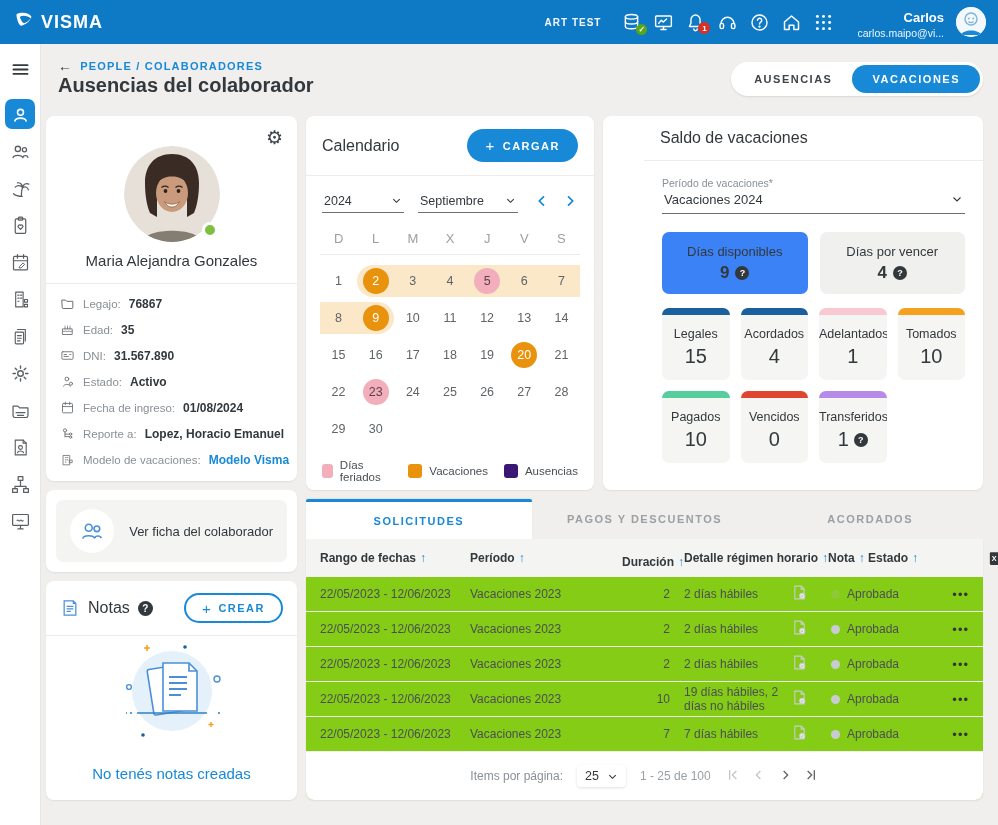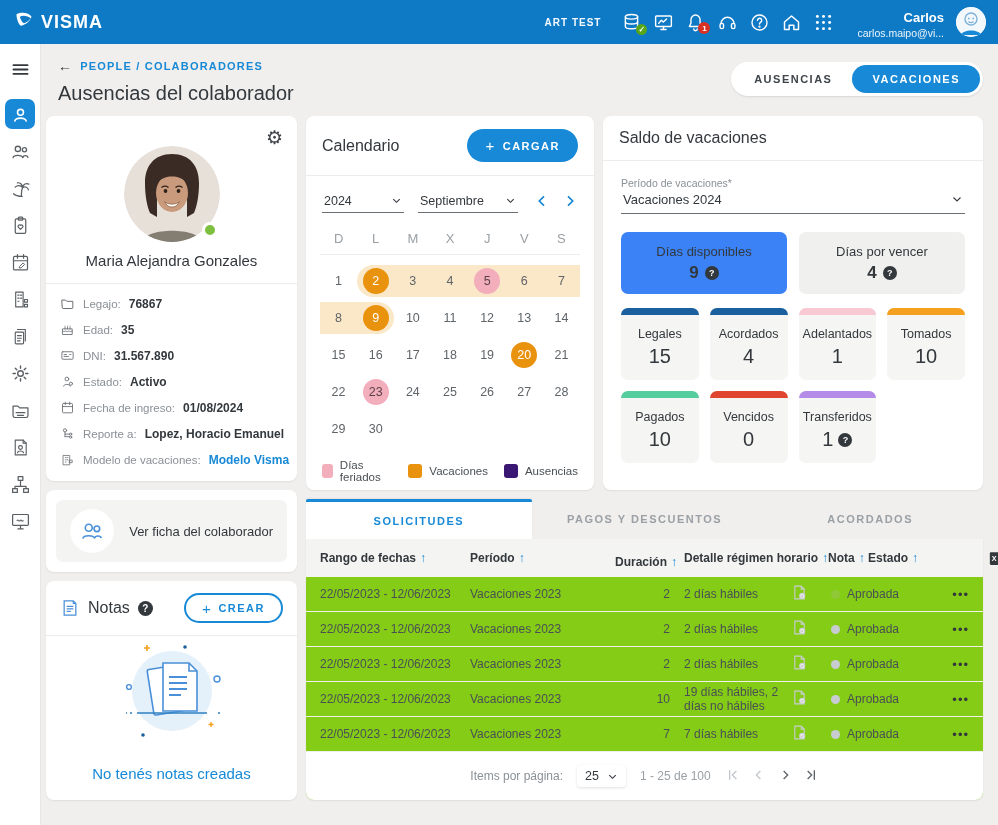--- a/index.html
+++ b/index.html
@@ -37,21 +37,21 @@
   .sb-item.menu { color:#33383D; margin-bottom:8px; }
   .sb-item.active { background:#1789D6; color:#fff; width:30px; height:30px; }
 
   .main { flex:1; padding:8px 15px 0 5px; overflow:hidden; }
 
   
   .page-header { position:relative; margin:6px 0 10px 12px; height:48px; }
   .breadcrumb { display:flex; align-items:center; gap:7px; font-size:11px; font-weight:700;
     letter-spacing:1.2px; color:#1789D6; }
   .bc-arrow { color:#33383D; font-size:14px; font-weight:400; }
-  .page-title { font-size:20px; font-weight:400; color:#33383D; margin-top:8px; }
+  .page-title { font-size:20px; font-weight:700; color:#33383D; margin-top:0; }
   .toggle { position:absolute; right:0; top:4px; background:#fff; border-radius:18px;
     height:34px; display:flex; align-items:center; padding:3px;
     box-shadow:0 1px 2px rgba(0,0,0,.1); }
   .toggle-seg { border:none; background:none; font-size:11px; letter-spacing:1.5px;
     color:#3F444A; padding:0 20px; height:28px; cursor:pointer; font-weight:600; }
   .toggle-seg.selected { background:#1789D6; color:#fff; border-radius:15px; }
 
   
   .content { display:grid; grid-template-columns:251px 1fr; gap:9px; }
   .col-left { display:flex; flex-direction:column; gap:9px; }
@@ -130,21 +130,21 @@
   .cal-cell.band-end { border-radius:0 16px 16px 0; }
   .day-num { width:26px; height:26px; border-radius:50%; display:flex; align-items:center;
     justify-content:center; font-size:12.5px; color:#5F6468; }
   .day-num.mark-vacation { background:#E8920E; color:#fff; }
   .day-num.mark-holiday { background:#F3AEBC; color:#5C4248; }
   .cal-legend { display:flex; gap:16px; padding:14px 16px 12px; margin-top:auto; }
   .lg-item { display:flex; align-items:center; gap:7px; font-size:11.5px; color:#4A4F54; }
   .lg-swatch { width:14px; height:14px; border-radius:3px; }
 
   
-  .saldo-card { display:flex; flex-direction:column; }
+  .saldo-card { display:flex; flex-direction:column;padding-left:41px; }
   .saldo-body { padding:16px 18px; }
   .period-label { font-size:10.5px; color:#8A9096; }
   .period-select { display:flex; align-items:center; justify-content:space-between;
     border-bottom:1px solid #6A6F74; padding:3px 2px 6px; font-size:13px; color:#33383D;
     cursor:pointer; margin-bottom:18px; }
   .summary-row { display:grid; grid-template-columns:1fr 1fr; gap:12px; margin-bottom:14px; }
   .sum-box { border-radius:7px; height:62px; display:flex; flex-direction:column;
     align-items:center; justify-content:center; gap:4px; }
   .sum-box.green { background:#3b82f6; }
   .sum-box.gray { background:#F0F0EE; }
@@ -166,21 +166,21 @@
   .tab.active { background:#fff; color:#1789D6; border-top:3px solid #1789D6;
     border-radius:2px 2px 0 0; font-weight:700;
     box-shadow:0 -1px 2px rgba(0,0,0,.05); }
   .table-body { background:#84cc16; border-radius:0 0 8px 8px; box-shadow:0 1px 2px rgba(0,0,0,.07); }
   .t-head, .t-row { display:grid;
     grid-template-columns:150px 152px 62px 1fr 40px 104px 34px;
     align-items:center; padding:0 14px; }
   .t-head { background:#F4F4F2; height:38px; font-size:12px; font-weight:700; color:#33383D; }
   .t-head .sort { color:#1789D6; font-weight:400; margin-left:4px; }
   .t-head .hcell { display:flex; align-items:center; cursor:pointer; white-space:nowrap; }
-  .hcell.num { justify-content:center; padding-right:14px;margin-top:8px; }
+  .hcell.num { justify-content:flex-start; padding-right:14px;margin-top:8px; }
   .excel-cell { display:flex; justify-content:flex-end; }
   .excel-cell svg { width:17px; height:17px; cursor:pointer; }
   .t-row { height:35px; border-bottom:1px solid #F0F0EE; font-size:12px; color:#4A4F54; }
   .cell-num { text-align:right; padding-right:14px; }
   .cell-nota svg { width:17px; height:17px; }
   .cell-estado { display:flex; align-items:center; gap:7px; }
   .st-dot { width:9px; height:9px; border-radius:50%; }
   .row-menu { border:none; background:none; color:#33383D; font-size:13px; letter-spacing:1px;
     cursor:pointer; text-align:right; padding:0; }
 

